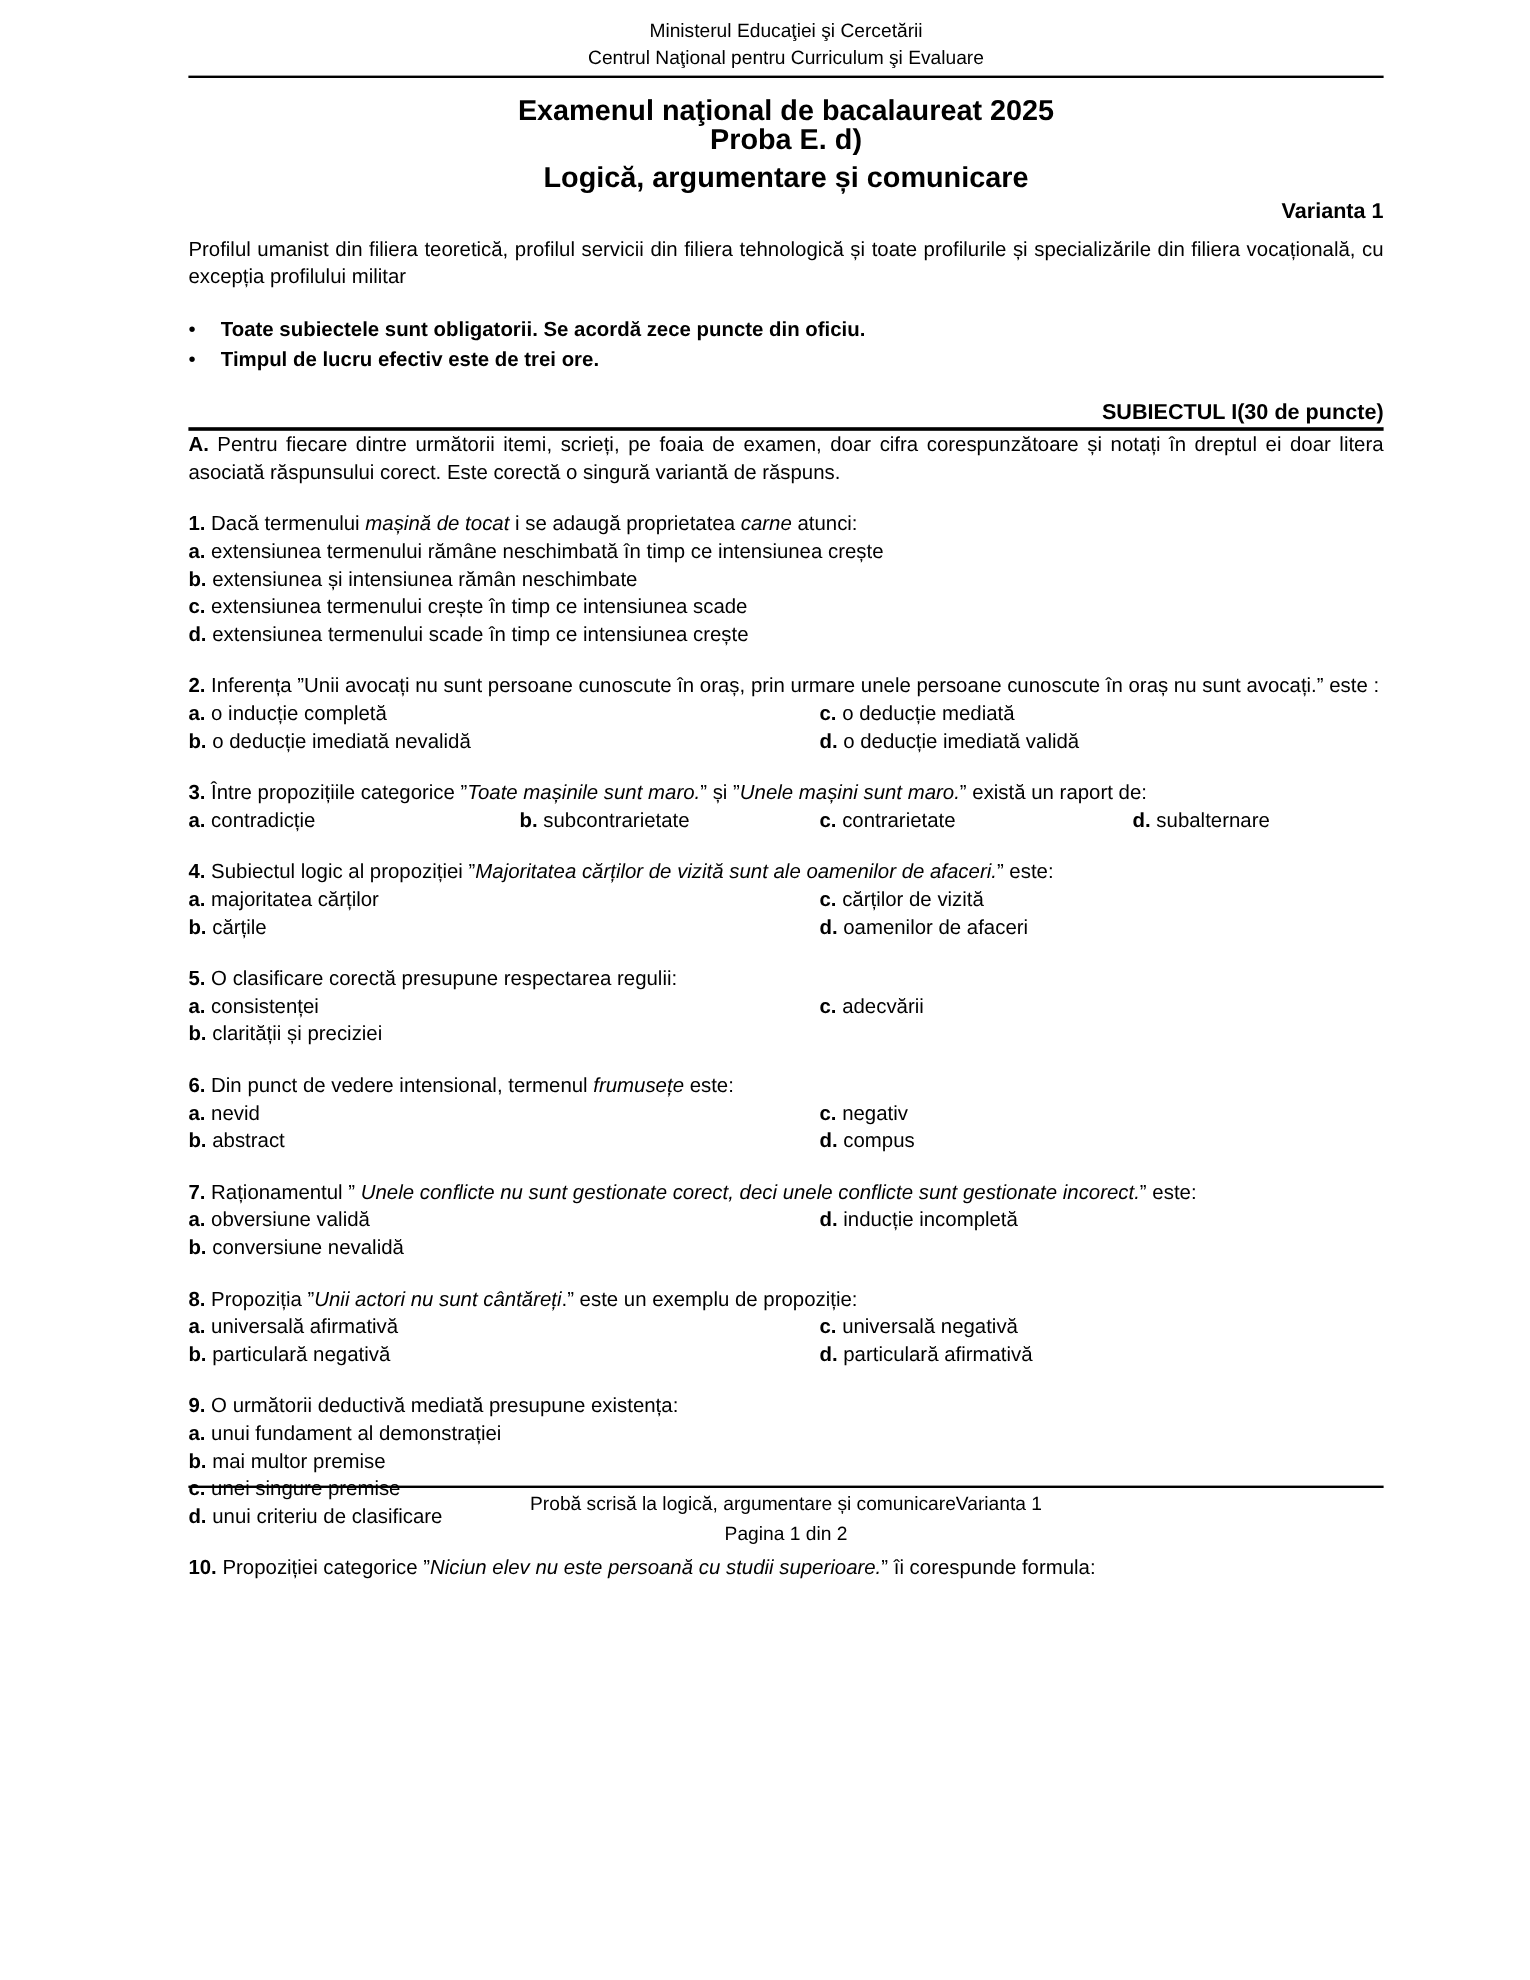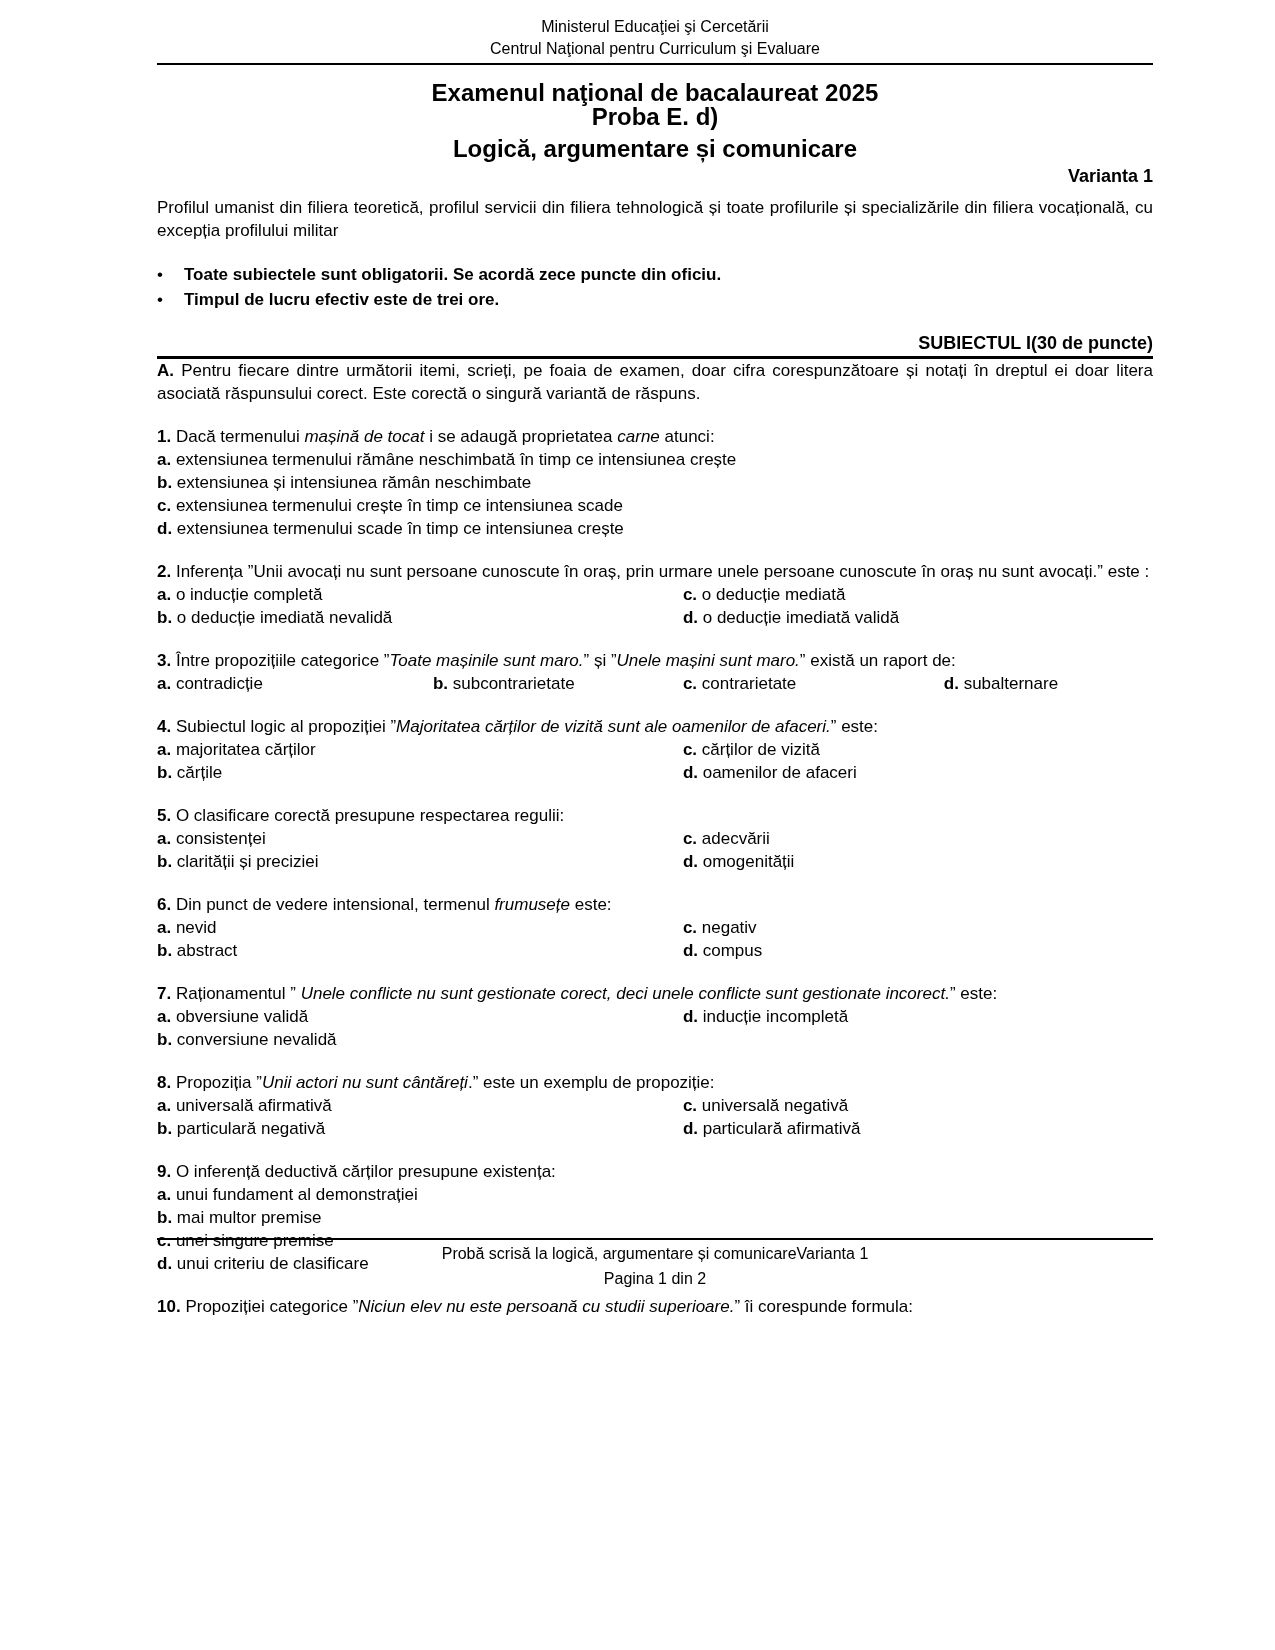--- a/index.html
+++ b/index.html
@@ -164,21 +164,20 @@
           <div class="opt"><b>d.</b> oamenilor de afaceri</div>
         </div>
   </div>
 
   <div class="question">
     <div class="stem"><b>5.</b> <span>O clasificare corectă presupune respectarea regulii:</span></div>
     <div class="options layout-two-col">
           <div class="opt"><b>a.</b> consistenței</div>
           <div class="opt"><b>b.</b> clarității și preciziei</div>
           <div class="opt"><b>c.</b> adecvării</div>
-          <div class="opt"><b>d.</b> omogenității</div>
         </div>
   </div>
 
   <div class="question">
     <div class="stem"><b>6.</b> <span>Din punct de vedere intensional, termenul </span><i>frumusețe</i><span> este:</span></div>
     <div class="options layout-two-col">
           <div class="opt"><b>a.</b> nevid</div>
           <div class="opt"><b>b.</b> abstract</div>
           <div class="opt"><b>c.</b> negativ</div>
           <div class="opt"><b>d.</b> compus</div>
@@ -198,21 +197,21 @@
     <div class="stem"><b>8.</b> <span>Propoziția ”</span><i>Unii actori nu sunt cântăreți</i><span>.” este un exemplu de propoziție:</span></div>
     <div class="options layout-two-col">
           <div class="opt"><b>a.</b> universală afirmativă</div>
           <div class="opt"><b>b.</b> particulară negativă</div>
           <div class="opt"><b>c.</b> universală negativă</div>
           <div class="opt"><b>d.</b> particulară afirmativă</div>
         </div>
   </div>
 
   <div class="question">
-    <div class="stem"><b>9.</b> <span>O inferență deductivă cărților presupune existența:</span></div>
+    <div class="stem"><b>9.</b> <span>O următorii deductivă mediată presupune existența:</span></div>
     <div class="options layout-list">
           <div class="opt"><b>a.</b> unui fundament al demonstrației</div>
           <div class="opt"><b>b.</b> mai multor premise</div>
           <div class="opt"><b>c.</b> unei singure premise</div>
           <div class="opt"><b>d.</b> unui criteriu de clasificare</div>
         </div>
   </div>
 
   <div class="question">
     <div class="stem"><b>10.</b> <span>Propoziției categorice ”</span><i>Niciun elev nu este persoană cu studii superioare.</i><span>” îi corespunde formula:</span></div>

